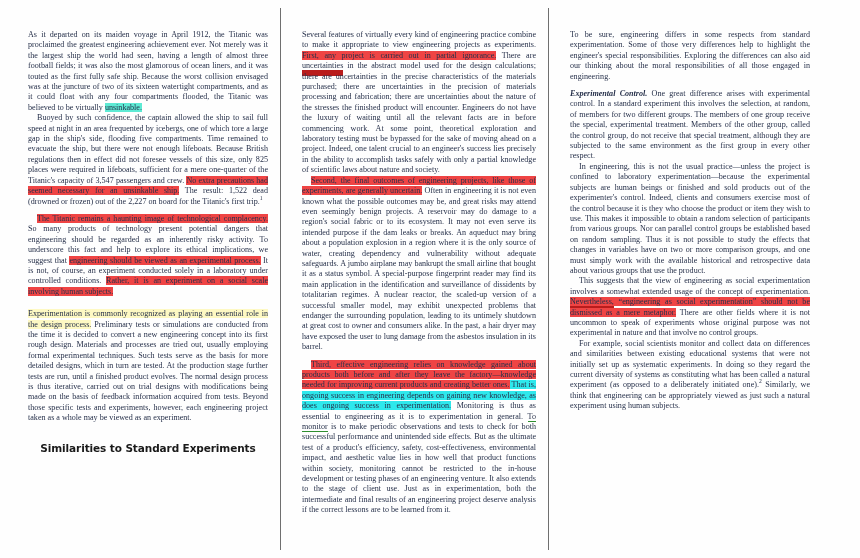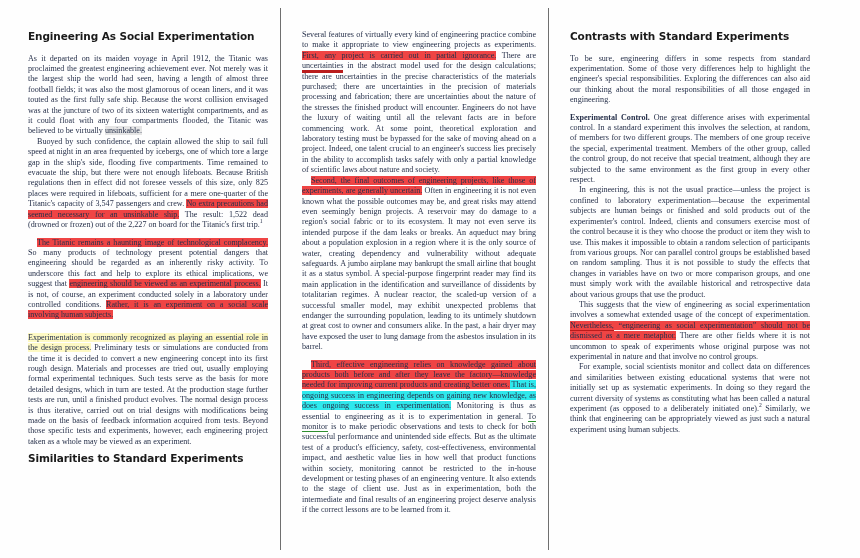--- a/index.html
+++ b/index.html
@@ -49,59 +49,58 @@
 
   h2.section-head {
     font-family: "DejaVu Sans", "Liberation Sans", sans-serif;
     font-size: 10.5px;
     font-weight: bold;
     color: #1a1a1a;
     margin: 0 0 11px 0;
     letter-spacing: -0.1px;
     line-height: 1.2;
   }
-  h2.section-head.gap-top { margin-top: 5px; }
+  h2.section-head.gap-top { margin-top: 18px; text-align: center; }
 
   p {
     margin: 0;
     font-size: 8.1px;
     line-height: 10.4px;
     text-align: justify;
     text-justify: inter-word;
     hyphens: manual;
     color: #26304a;
     font-family: "Liberation Serif", serif;
   }
   p.indent { text-indent: 9px; }
   p + p { margin-top: 0; }
 
   .it { }
-  .bi { font-weight: bold; }
+  .bi { font-style: italic; font-weight: bold; }
   sup { font-size: 5.6px; vertical-align: super; line-height: 0; }
 
   
   .hl-yellow   { background: #ef4444; }
-  .hl-amber    { background: #e5e5e5; }
+  .hl-amber    { background: #5eead4; }
   .hl-gold     { background: #fef9c3; }
   .hl-cyan     { background: #2ee8ec; }
-  .ul-red      { border-bottom: 3px solid #b91c1c; }
+  .ul-red      { border-bottom: 6px solid #b91c1c; }
   .ul-green    { border-bottom: 1px solid #2f8f2f; }
 
   .spacer-sm { height: 7px; }
   .spacer-md { height: 12px; }
 </style>
 </head>
 <body>
 
 <div class="page">
   <div class="columns">
 
     <div class="col col-left">
 
-      <h2 class="section-head">Engineering As Social Experimentation</h2>
 
       <p><span>As it departed on its maiden voyage in April 1912, the </span><span class="it">Titanic</span><span> was proclaimed the greatest engineering achievement ever. Not merely was it the largest ship the world had seen, having a length of almost three football fields; it was also the most glamorous of ocean liners, and it was touted as the first fully safe ship. Because the worst collision envisaged was at the juncture of two of its sixteen watertight compartments, and as it could float with any four compartments flooded, the </span><span class="it">Titanic</span><span> was believed to be virtually </span><span class="hl-amber">unsinkable.</span></p>
 
       <p class="indent"><span>Buoyed by such confidence, the captain allowed the ship to sail full speed at night in an area frequented by icebergs, one of which tore a large gap in the ship's side, flooding five compartments. Time remained to evacuate the ship, but there were not enough lifeboats. Because British regulations then in effect did not foresee vessels of this size, only 825 places were required in lifeboats, sufficient for a mere one-quarter of the </span><span class="it">Titanic's</span><span> capacity of 3,547 passengers and crew. </span><span class="hl-yellow">No extra precautions had seemed necessary for an unsinkable ship.</span><span> The result: 1,522 dead (drowned or frozen) out of the 2,227 on board for the Titanic's first trip.</span><sup>1</sup></p>
 
       <div class="spacer-sm"></div>
 
       <p class="indent"><span class="hl-yellow">The </span><span class="hl-yellow it">Titanic</span><span class="hl-yellow"> remains a haunting image of technological complacency.</span><span> So many products of technology present potential dangers that engineering should be regarded as an inherently risky activity. To underscore this fact and help to explore its ethical implications, we suggest that </span><span class="hl-yellow">engineering should be viewed as an </span><span class="hl-yellow it">experimental</span><span class="hl-yellow"> process.</span><span> It is not, of course, an experiment conducted solely in a laboratory under controlled conditions. </span><span class="hl-yellow">Rather, it is an experiment on a social scale involving human subjects.</span></p>
 
       <div class="spacer-md"></div>
@@ -117,21 +116,20 @@
 
       <p class="indent"><span class="hl-yellow">Second, the final outcomes of engineering projects, like those of experiments, are generally uncertain.</span><span> Often in engineering it is not even known what the possible outcomes may be, and great risks may attend even seemingly benign projects. A reservoir may do damage to a region's social fabric or to its ecosystem. It may not even serve its intended purpose if the dam leaks or breaks. An aqueduct may bring about a population explosion in a region where it is the only source of water, creating dependency and vulnerability without adequate safeguards. A jumbo airplane may bankrupt the small airline that bought it as a status symbol. A special-purpose fingerprint reader may find its main application in the identification and surveillance of dissidents by totalitarian regimes. A nuclear reactor, the scaled-up version of a successful smaller model, may exhibit unexpected problems that endanger the surrounding population, leading to its untimely shutdown at great cost to owner and consumers alike. In the past, a hair dryer may have exposed the user to lung damage from the asbestos insulation in its barrel.</span></p>
 
       <div class="spacer-sm"></div>
 
       <p class="indent"><span class="hl-yellow">Third, effective engineering relies on knowledge gained about products both before and after they leave the factory—knowledge needed for improving current products and creating better ones.</span><span class="hl-cyan"> That is, ongoing success in engineering depends on gaining new knowledge, as does ongoing success in experimentation.</span><span> Monitoring is thus as essential to engineering as it is to experimentation in general. </span><span class="ul-green">To monitor</span><span> is to make periodic observations and tests to check for both successful performance and unintended side effects. But as the ultimate test of a product's efficiency, safety, cost-effectiveness, environmental impact, and aesthetic value lies in how well that product functions within society, monitoring cannot be restricted to the in-house development or testing phases of an engineering venture. It also extends to the stage of client use. Just as in experimentation, both the intermediate and final results of an engineering project deserve analysis if the correct lessons are to be learned from it.</span></p>
     </div>
 
     <div class="col col-right">
 
-      <h2 class="section-head">Contrasts with Standard Experiments</h2>
 
       <p>To be sure, engineering differs in some respects from standard experimentation. Some of those very differences help to highlight the engineer's special responsibilities. Exploring the differences can also aid our thinking about the moral responsibilities of all those engaged in engineering.</p>
 
       <div class="spacer-sm"></div>
 
       <p><span class="bi">Experimental Control.</span><span> One great difference arises with experimental control. In a standard experiment this involves the selection, at random, of members for two different groups. The members of one group receive the special, experimental treatment. Members of the other group, called the control group, do not receive that special treatment, although they are subjected to the same environment as the first group in every other respect.</span></p>
 
       <p class="indent">In engineering, this is not the usual practice—unless the project is confined to laboratory experimentation—because the experimental subjects are human beings or finished and sold products out of the experimenter's control. Indeed, clients and consumers exercise most of the control because it is they who choose the product or item they wish to use. This makes it impossible to obtain a random selection of participants from various groups. Nor can parallel control groups be established based on random sampling. Thus it is not possible to study the effects that changes in variables have on two or more comparison groups, and one must simply work with the available historical and retrospective data about various groups that use the product.</p>
 
       <p class="indent"><span>This suggests that the view of engineering as social experimentation involves a somewhat extended usage of the concept of experimentation. </span><span class="ul-red hl-yellow">Nevertheless,</span><span class="hl-yellow"> “engineering as social experimentation” should not be dismissed as a mere metaphor.</span><span> There are other fields where it is not uncommon to speak of experiments whose original purpose was not experimental in nature and that involve no control groups.</span></p>

